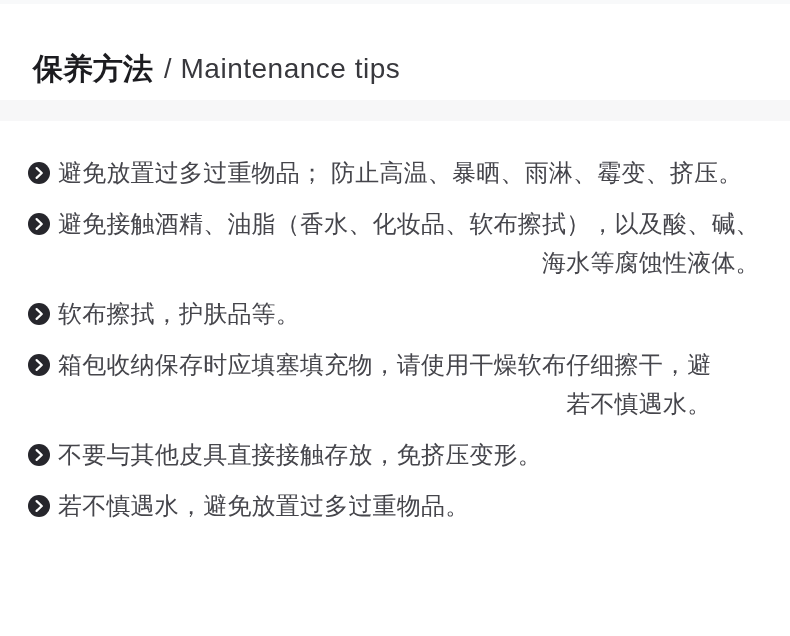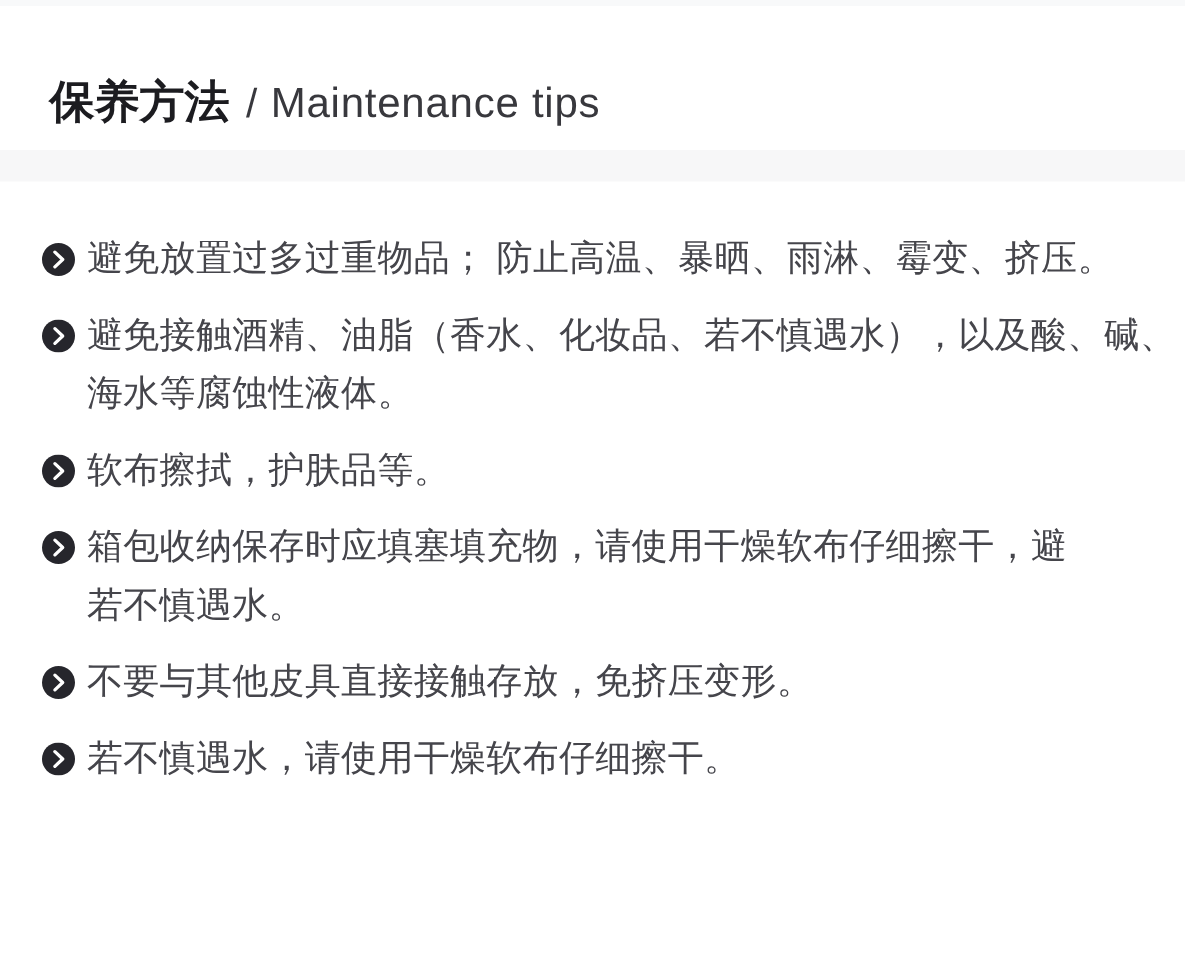--- a/index.html
+++ b/index.html
@@ -46,21 +46,21 @@
   .tip-item{
     display:flex;align-items:flex-start;margin-bottom:12px;
   }
   .tip-bullet{
     flex:0 0 22px;width:22px;height:22px;margin-top:9px;margin-right:8px;
   }
   .tip-text{
     font-size:24px;line-height:39px;color:var(--text-color);
     letter-spacing:0.2px;
   }
-  .tip-line{white-space:nowrap;}
+  .tip-line{white-space:nowrap;text-align:right;}
 </style>
 </head>
 <body>
 
 <div class="top-strip"></div>
 
 <header class="header">
   <h1>
     <span class="title-zh">保养方法</span>
     <span class="title-sep">/</span>
@@ -84,21 +84,21 @@
   </div>
 
   <div class="tip-item">
     <span class="tip-bullet">
       <svg width="22" height="22" viewBox="0 0 22 22" aria-hidden="true">
         <circle cx="11" cy="11" r="11" fill="#26262c"></circle>
         <path d="M8.6 6.1 L13.8 11 L8.6 15.9" fill="none" stroke="#ffffff" stroke-width="2.2" stroke-linecap="round" stroke-linejoin="round"></path>
       </svg>
     </span>
     <div class="tip-text">
-        <div class="tip-line">避免接触酒精、油脂（香水、化妆品、若不慎遇水），以及酸、碱、</div>
+        <div class="tip-line">避免接触酒精、油脂（香水、化妆品、软布擦拭），以及酸、碱、</div>
         <div class="tip-line">海水等腐蚀性液体。</div>
       </div>
   </div>
 
   <div class="tip-item">
     <span class="tip-bullet">
       <svg width="22" height="22" viewBox="0 0 22 22" aria-hidden="true">
         <circle cx="11" cy="11" r="11" fill="#26262c"></circle>
         <path d="M8.6 6.1 L13.8 11 L8.6 15.9" fill="none" stroke="#ffffff" stroke-width="2.2" stroke-linecap="round" stroke-linejoin="round"></path>
       </svg>
@@ -134,16 +134,16 @@
   </div>
 
   <div class="tip-item">
     <span class="tip-bullet">
       <svg width="22" height="22" viewBox="0 0 22 22" aria-hidden="true">
         <circle cx="11" cy="11" r="11" fill="#26262c"></circle>
         <path d="M8.6 6.1 L13.8 11 L8.6 15.9" fill="none" stroke="#ffffff" stroke-width="2.2" stroke-linecap="round" stroke-linejoin="round"></path>
       </svg>
     </span>
     <div class="tip-text">
-        <div class="tip-line">若不慎遇水，请使用干燥软布仔细擦干。</div>
+        <div class="tip-line">若不慎遇水，避免放置过多过重物品。</div>
       </div>
   </div>
 </main>
 
 </body></html>

